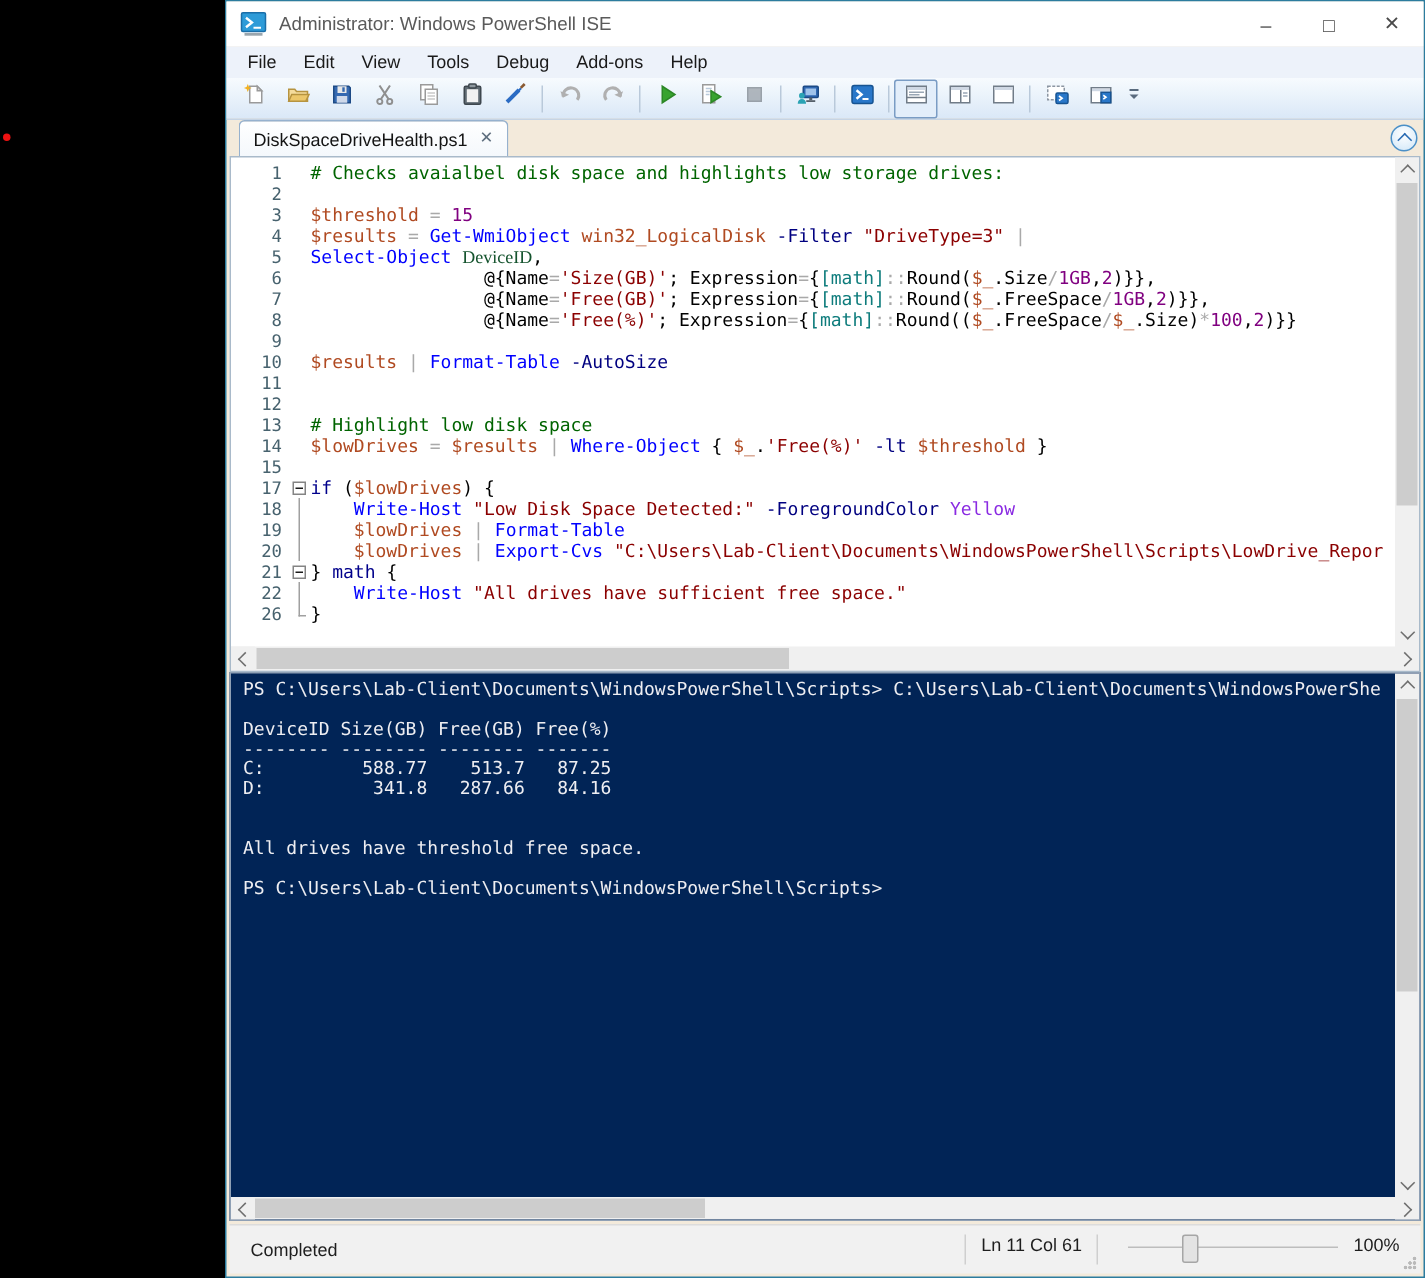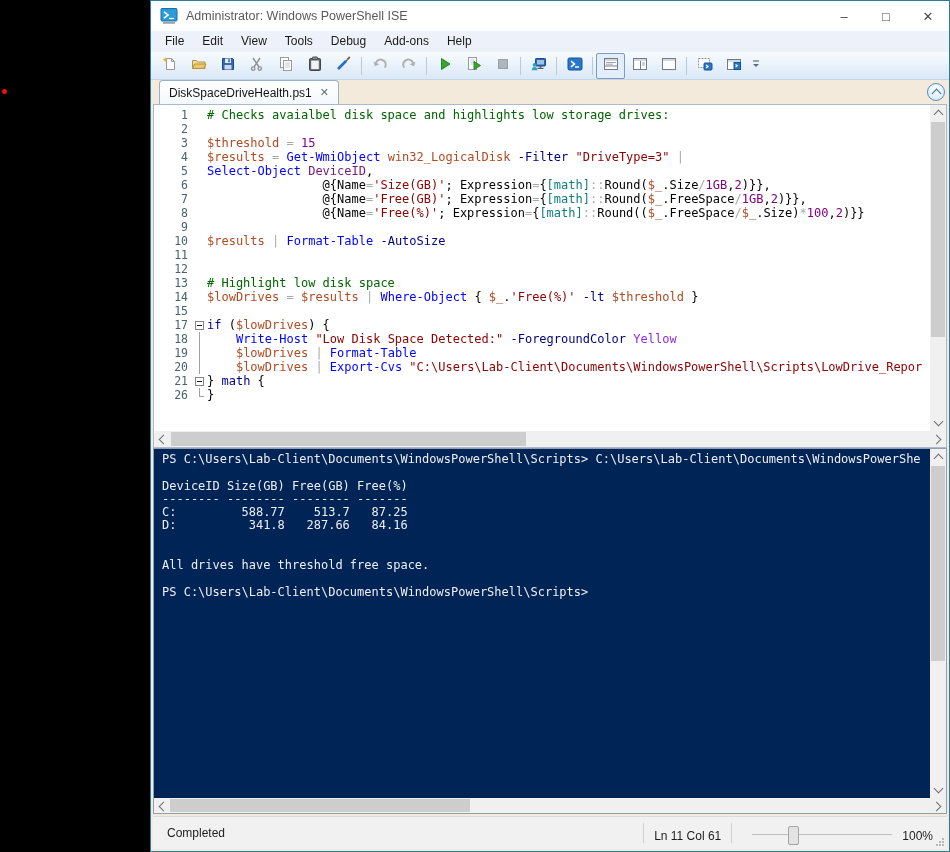--- a/index.html
+++ b/index.html
@@ -64,21 +64,21 @@
   #console-pane{height:366px;background:#012456;border:1px solid #8fa0b5;position:relative;overflow:hidden;flex:0 0 auto;box-sizing:border-box;margin-top:0}
   #console-lines{position:absolute;left:0;top:0;right:16px;bottom:15px;overflow:hidden;padding:4px 0 0 8px;
        font-family:"DejaVu Sans Mono","Liberation Mono",monospace;font-size:12px;line-height:13.3px;color:#eeeef2}
   .con-line{white-space:pre;height:13.3px}
   #console-pane .sb-v{bottom:15px}
   #console-pane .sb-h{height:15px}
   
   #statusbar{height:32px;margin-top:2px;background:#f1f1f1;border-top:1px solid #dcdcdc;display:flex;
        align-items:center;font-size:12px;color:#1e1e1e;flex:0 0 auto;position:relative}
   #status-text{margin-left:14px}
-  #status-right{margin-left:auto;display:flex;align-items:flex-end}
+  #status-right{margin-left:auto;display:flex;align-items:flex-start}
   .st-sep{width:1px;height:20px;background:#cfcfcf;margin:0 10px}
   #cursor-pos{white-space:nowrap}
   #zoom-slider{width:140px;height:17px;position:relative;margin:0 10px}
   #zoom-track{position:absolute;left:0;right:0;top:8px;height:1px;background:#bdbdbd}
   #zoom-thumb{position:absolute;left:36px;top:0;width:9px;height:17px;background:#e3e3e3;border:1px solid #a6a6a6;border-radius:2px}
   #zoom-value{margin-right:14px}
   #resize-grip{position:absolute;right:2px;bottom:2px;width:10px;height:10px;
        background:radial-gradient(circle at 2px 8px,#b9b9b9 1px,transparent 1.4px),
                   radial-gradient(circle at 5px 5px,#b9b9b9 1px,transparent 1.4px),
                   radial-gradient(circle at 8px 2px,#b9b9b9 1px,transparent 1.4px),
@@ -276,36 +276,37 @@
         <span class="chev up"></span>
       </div>
     </div>
 
     <div id="editor-pane">
       <div id="editor-lines">
           <div class="ed-row"><span class="ed-ln">1</span><span class="ed-fold"></span><span class="ed-code"><span style="color: rgb(0, 100, 0);"># Checks avaialbel disk space and highlights low storage drives:</span></span></div>
           <div class="ed-row"><span class="ed-ln">2</span><span class="ed-fold"></span><span class="ed-code"></span></div>
           <div class="ed-row"><span class="ed-ln">3</span><span class="ed-fold"></span><span class="ed-code"><span style="color: rgb(176, 74, 33);">$threshold</span><span style="color: rgb(0, 0, 0);"> </span><span style="color: rgb(169, 169, 169);">=</span><span style="color: rgb(0, 0, 0);"> </span><span style="color: rgb(128, 0, 128);">15</span></span></div>
           <div class="ed-row"><span class="ed-ln">4</span><span class="ed-fold"></span><span class="ed-code"><span style="color: rgb(176, 74, 33);">$results</span><span style="color: rgb(0, 0, 0);"> </span><span style="color: rgb(169, 169, 169);">=</span><span style="color: rgb(0, 0, 0);"> </span><span style="color: rgb(0, 0, 255);">Get-WmiObject</span><span style="color: rgb(0, 0, 0);"> </span><span style="color: rgb(176, 74, 33);">win32_LogicalDisk</span><span style="color: rgb(0, 0, 0);"> </span><span style="color: rgb(0, 0, 128);">-Filter</span><span style="color: rgb(0, 0, 0);"> </span><span style="color: rgb(139, 0, 0);">"DriveType=3"</span><span style="color: rgb(0, 0, 0);"> </span><span style="color: rgb(169, 169, 169);">|</span></span></div>
-          <div class="ed-row"><span class="ed-ln">5</span><span class="ed-fold"></span><span class="ed-code"><span style="color: rgb(0, 0, 255);">Select-Object</span><span style="color: rgb(0, 0, 0);"> </span><span style="color: #701a75;">DeviceID</span><span style="color: rgb(0, 0, 0);">,</span></span></div>
+          <div class="ed-row"><span class="ed-ln">5</span><span class="ed-fold"></span><span class="ed-code"><span style="color: rgb(0, 0, 255);">Select-Object</span><span style="color: rgb(0, 0, 0);"> </span><span style="color: #14532d; font-family: Liberation Serif, serif;">DeviceID</span><span style="color: rgb(0, 0, 0);">,</span></span></div>
           <div class="ed-row"><span class="ed-ln">6</span><span class="ed-fold"></span><span class="ed-code"><span style="color: rgb(0, 0, 0);">                @{Name</span><span style="color: rgb(169, 169, 169);">=</span><span style="color: rgb(139, 0, 0);">'Size(GB)'</span><span style="color: rgb(0, 0, 0);">; Expression</span><span style="color: rgb(169, 169, 169);">=</span><span style="color: rgb(0, 0, 0);">{</span><span style="color: rgb(14, 124, 124);">[math]</span><span style="color: rgb(169, 169, 169);">::</span><span style="color: rgb(0, 0, 0);">Round(</span><span style="color: rgb(176, 74, 33);">$_</span><span style="color: rgb(0, 0, 0);">.Size</span><span style="color: rgb(169, 169, 169);">/</span><span style="color: rgb(128, 0, 128);">1GB</span><span style="color: rgb(0, 0, 0);">,</span><span style="color: rgb(128, 0, 128);">2</span><span style="color: rgb(0, 0, 0);">)}},</span></span></div>
           <div class="ed-row"><span class="ed-ln">7</span><span class="ed-fold"></span><span class="ed-code"><span style="color: rgb(0, 0, 0);">                @{Name</span><span style="color: rgb(169, 169, 169);">=</span><span style="color: rgb(139, 0, 0);">'Free(GB)'</span><span style="color: rgb(0, 0, 0);">; Expression</span><span style="color: rgb(169, 169, 169);">=</span><span style="color: rgb(0, 0, 0);">{</span><span style="color: rgb(14, 124, 124);">[math]</span><span style="color: rgb(169, 169, 169);">::</span><span style="color: rgb(0, 0, 0);">Round(</span><span style="color: rgb(176, 74, 33);">$_</span><span style="color: rgb(0, 0, 0);">.FreeSpace</span><span style="color: rgb(169, 169, 169);">/</span><span style="color: rgb(128, 0, 128);">1GB</span><span style="color: rgb(0, 0, 0);">,</span><span style="color: rgb(128, 0, 128);">2</span><span style="color: rgb(0, 0, 0);">)}},</span></span></div>
           <div class="ed-row"><span class="ed-ln">8</span><span class="ed-fold"></span><span class="ed-code"><span style="color: rgb(0, 0, 0);">                @{Name</span><span style="color: rgb(169, 169, 169);">=</span><span style="color: rgb(139, 0, 0);">'Free(%)'</span><span style="color: rgb(0, 0, 0);">; Expression</span><span style="color: rgb(169, 169, 169);">=</span><span style="color: rgb(0, 0, 0);">{</span><span style="color: rgb(14, 124, 124);">[math]</span><span style="color: rgb(169, 169, 169);">::</span><span style="color: rgb(0, 0, 0);">Round((</span><span style="color: rgb(176, 74, 33);">$_</span><span style="color: rgb(0, 0, 0);">.FreeSpace</span><span style="color: rgb(169, 169, 169);">/</span><span style="color: rgb(176, 74, 33);">$_</span><span style="color: rgb(0, 0, 0);">.Size)</span><span style="color: rgb(169, 169, 169);">*</span><span style="color: rgb(128, 0, 128);">100</span><span style="color: rgb(0, 0, 0);">,</span><span style="color: rgb(128, 0, 128);">2</span><span style="color: rgb(0, 0, 0);">)}}</span></span></div>
           <div class="ed-row"><span class="ed-ln">9</span><span class="ed-fold"></span><span class="ed-code"></span></div>
           <div class="ed-row"><span class="ed-ln">10</span><span class="ed-fold"></span><span class="ed-code"><span style="color: rgb(176, 74, 33);">$results</span><span style="color: rgb(0, 0, 0);"> </span><span style="color: rgb(169, 169, 169);">|</span><span style="color: rgb(0, 0, 0);"> </span><span style="color: rgb(0, 0, 255);">Format-Table</span><span style="color: rgb(0, 0, 0);"> </span><span style="color: rgb(0, 0, 128);">-AutoSize</span></span></div>
           <div class="ed-row"><span class="ed-ln">11</span><span class="ed-fold"></span><span class="ed-code"></span></div>
           <div class="ed-row"><span class="ed-ln">12</span><span class="ed-fold"></span><span class="ed-code"></span></div>
           <div class="ed-row"><span class="ed-ln">13</span><span class="ed-fold"></span><span class="ed-code"><span style="color: rgb(0, 100, 0);"># Highlight low disk space</span></span></div>
           <div class="ed-row"><span class="ed-ln">14</span><span class="ed-fold"></span><span class="ed-code"><span style="color: rgb(176, 74, 33);">$lowDrives</span><span style="color: rgb(0, 0, 0);"> </span><span style="color: rgb(169, 169, 169);">=</span><span style="color: rgb(0, 0, 0);"> </span><span style="color: rgb(176, 74, 33);">$results</span><span style="color: rgb(0, 0, 0);"> </span><span style="color: rgb(169, 169, 169);">|</span><span style="color: rgb(0, 0, 0);"> </span><span style="color: rgb(0, 0, 255);">Where-Object</span><span style="color: rgb(0, 0, 0);"> { </span><span style="color: rgb(176, 74, 33);">$_</span><span style="color: rgb(0, 0, 0);">.</span><span style="color: rgb(139, 0, 0);">'Free(%)'</span><span style="color: rgb(0, 0, 0);"> </span><span style="color: rgb(0, 0, 128);">-lt</span><span style="color: rgb(0, 0, 0);"> </span><span style="color: rgb(176, 74, 33);">$threshold</span><span style="color: rgb(0, 0, 0);"> }</span></span></div>
           <div class="ed-row"><span class="ed-ln">15</span><span class="ed-fold"></span><span class="ed-code"></span></div>
           <div class="ed-row"><span class="ed-ln">17</span><span class="ed-fold"><span class="fold-box"></span></span><span class="ed-code"><span style="color: rgb(0, 0, 139);">if</span><span style="color: rgb(0, 0, 0);"> (</span><span style="color: rgb(176, 74, 33);">$lowDrives</span><span style="color: rgb(0, 0, 0);">) {</span></span></div>
           <div class="ed-row"><span class="ed-ln">18</span><span class="ed-fold"><span class="fold-line"></span></span><span class="ed-code"><span style="color: rgb(0, 0, 0);">    </span><span style="color: rgb(0, 0, 255);">Write-Host</span><span style="color: rgb(0, 0, 0);"> </span><span style="color: rgb(139, 0, 0);">"Low Disk Space Detected:"</span><span style="color: rgb(0, 0, 0);"> </span><span style="color: rgb(0, 0, 128);">-ForegroundColor</span><span style="color: rgb(0, 0, 0);"> </span><span style="color: rgb(138, 43, 226);">Yellow</span></span></div>
           <div class="ed-row"><span class="ed-ln">19</span><span class="ed-fold"><span class="fold-line"></span></span><span class="ed-code"><span style="color: rgb(0, 0, 0);">    </span><span style="color: rgb(176, 74, 33);">$lowDrives</span><span style="color: rgb(0, 0, 0);"> </span><span style="color: rgb(169, 169, 169);">|</span><span style="color: rgb(0, 0, 0);"> </span><span style="color: rgb(0, 0, 255);">Format-Table</span></span></div>
           <div class="ed-row"><span class="ed-ln">20</span><span class="ed-fold"><span class="fold-line"></span></span><span class="ed-code"><span style="color: rgb(0, 0, 0);">    </span><span style="color: rgb(176, 74, 33);">$lowDrives</span><span style="color: rgb(0, 0, 0);"> </span><span style="color: rgb(169, 169, 169);">|</span><span style="color: rgb(0, 0, 0);"> </span><span style="color: rgb(0, 0, 255);">Export-Cvs</span><span style="color: rgb(0, 0, 0);"> </span><span style="color: rgb(139, 0, 0);">"C:\Users\Lab-Client\Documents\WindowsPowerShell\Scripts\LowDrive_Repor</span></span></div>
           <div class="ed-row"><span class="ed-ln">21</span><span class="ed-fold"><span class="fold-box"></span></span><span class="ed-code"><span style="color: rgb(0, 0, 0);">} </span><span style="color: rgb(0, 0, 139);">math</span><span style="color: rgb(0, 0, 0);"> {</span></span></div>
+          <div class="ed-row"><span class="ed-ln">22</span><span class="ed-fold"><span class="fold-line"></span></span><span class="ed-code"><span style="color: rgb(0, 0, 0);">    </span><span style="color: rgb(0, 0, 255);">Write-Host</span><span style="color: rgb(0, 0, 0);"> </span><span style="color: rgb(139, 0, 0);">"All drives have sufficient free space."</span></span></div>
           <div class="ed-row"><span class="ed-ln">26</span><span class="ed-fold"><span class="fold-end"></span></span><span class="ed-code"><span style="color: rgb(0, 0, 0);">}</span></span></div>
         </div>
       <div class="sb-v">
         <div class="sb-btn" style="top:0">
             <span class="chev up"></span>
           </div>
         <div class="sb-thumb" style="left:1px;right:1px;top:17px;height:215px"></div>
         <div class="sb-btn" style="bottom:0">
             <span class="chev down"></span>
           </div>

